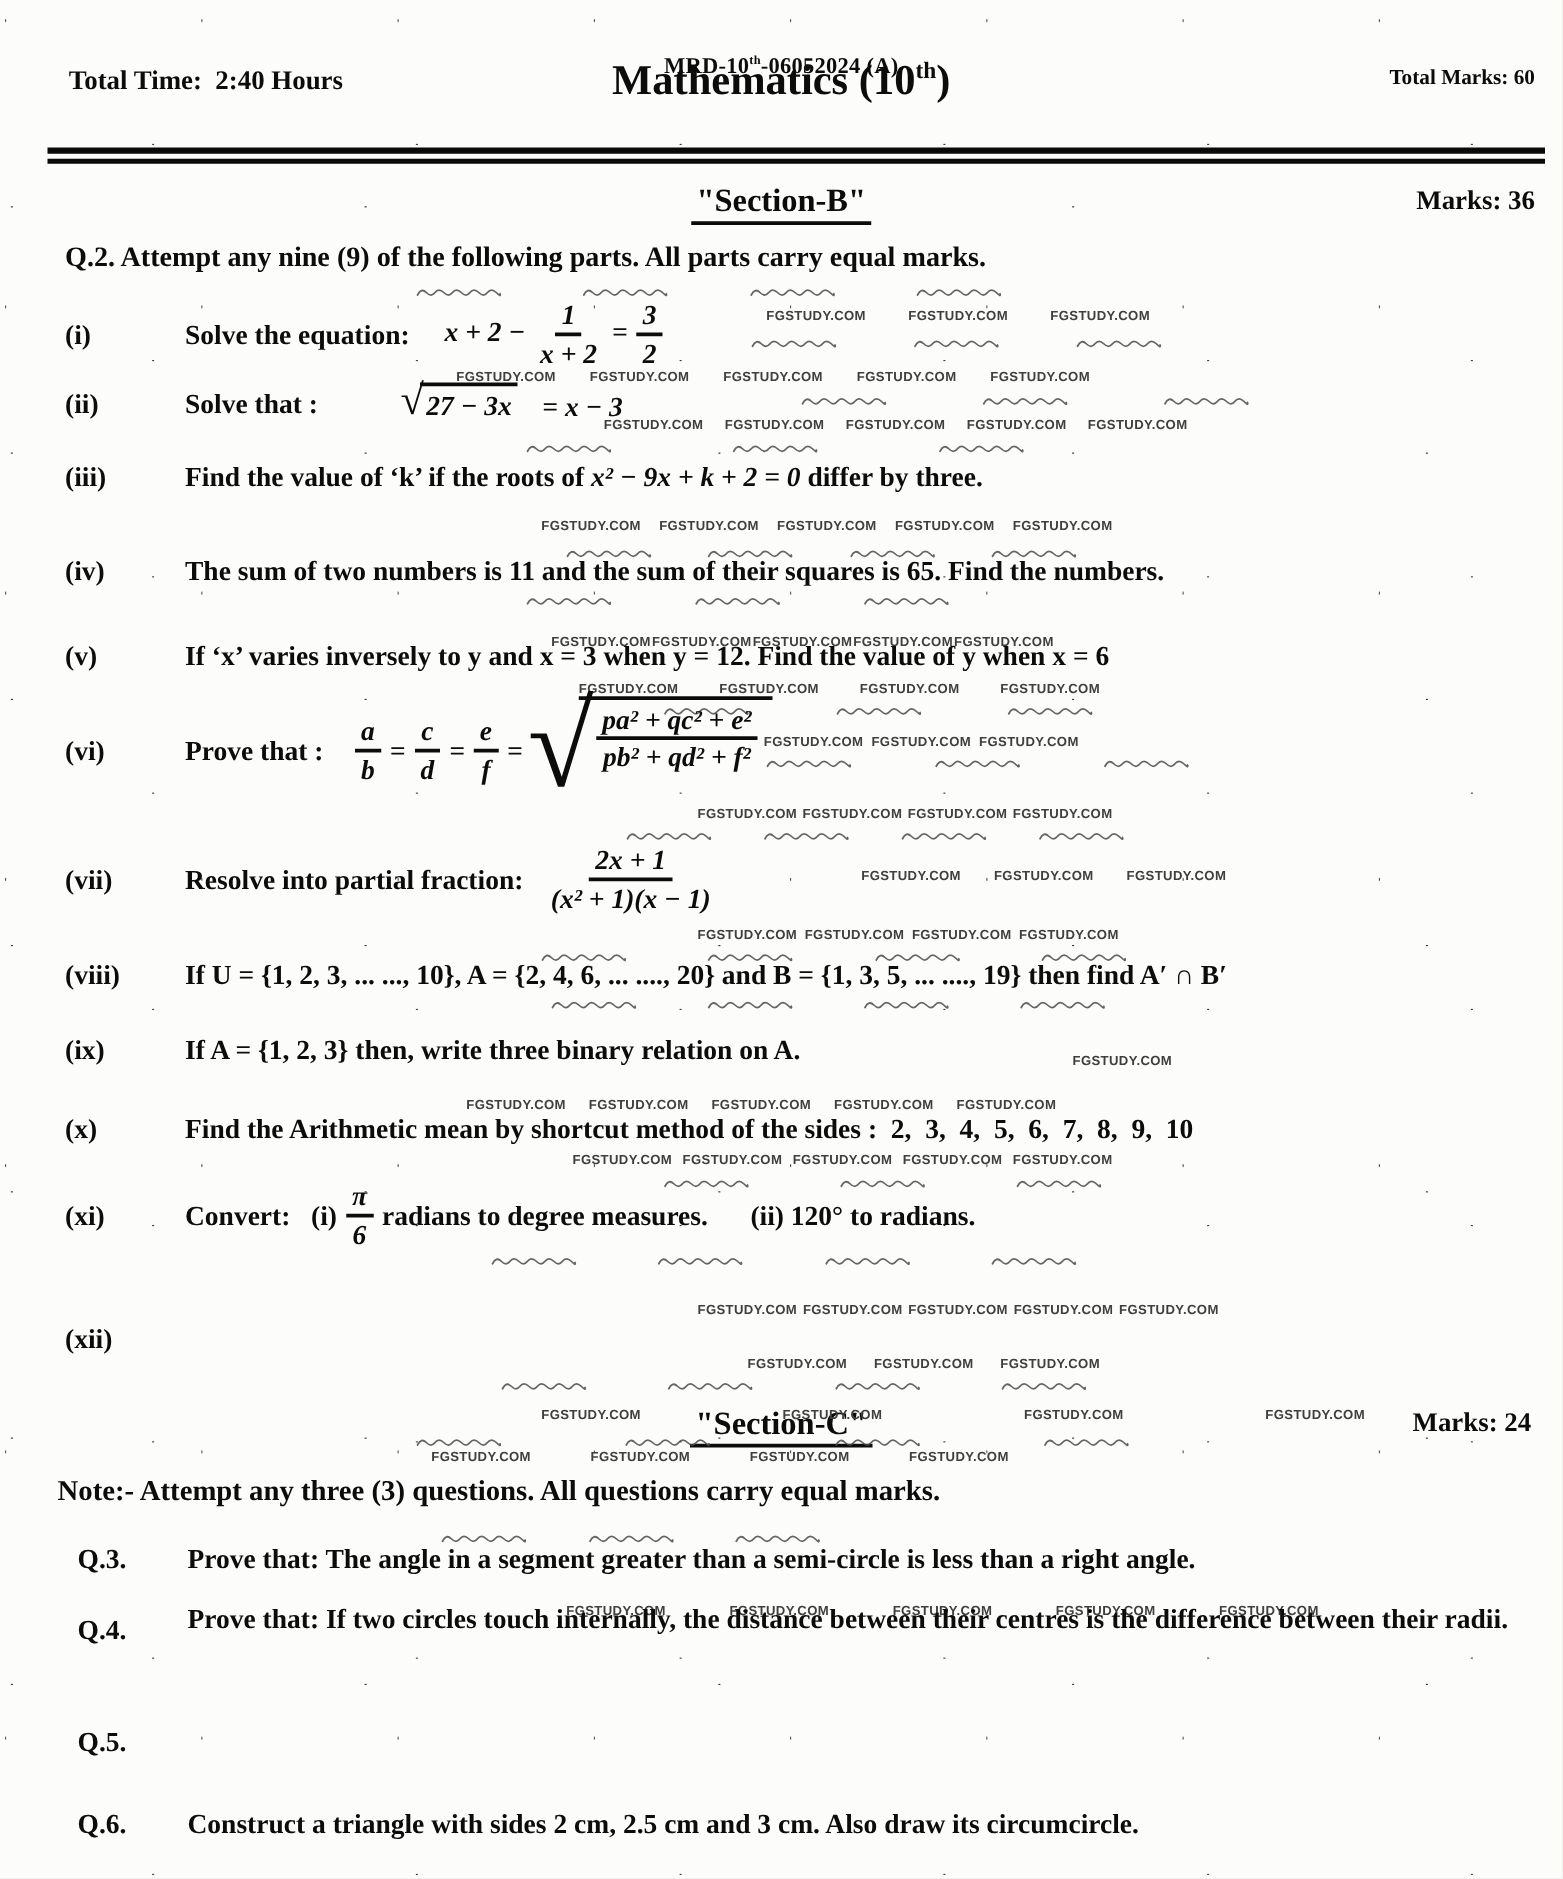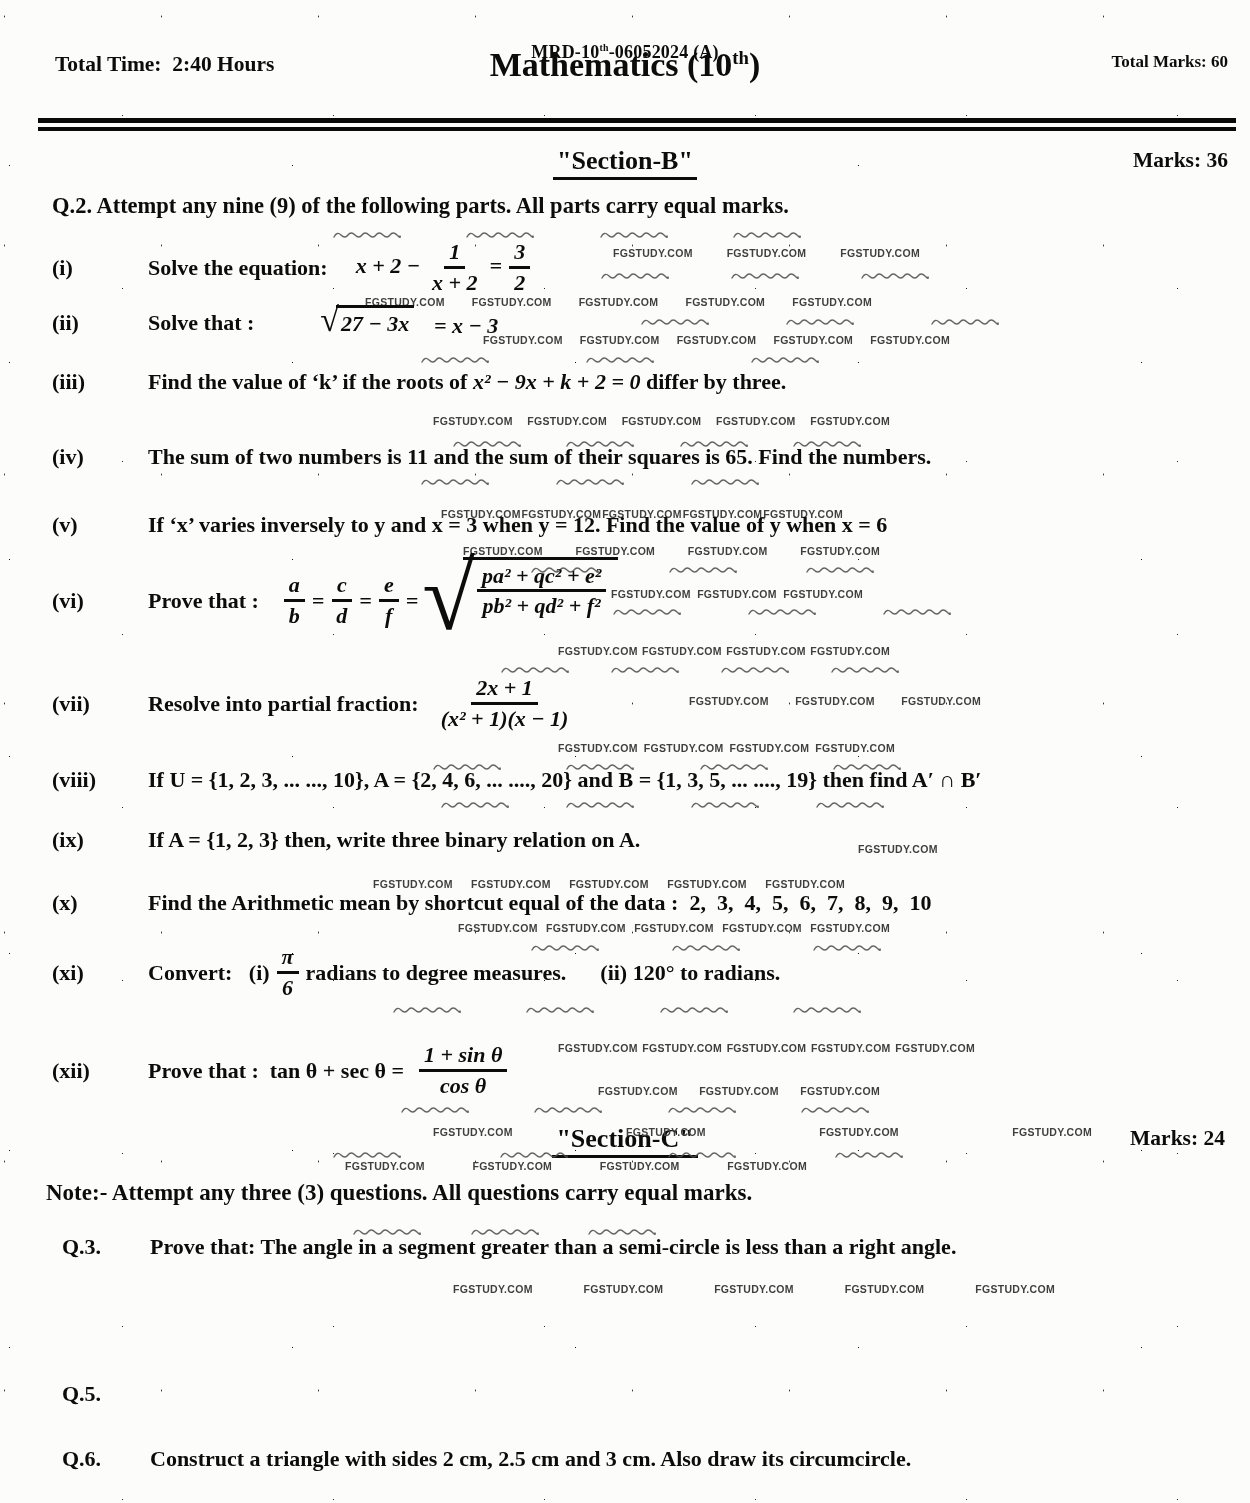--- a/index.html
+++ b/index.html
@@ -499,58 +499,55 @@
     <span class="qc block">If U = {1, 2, 3, ... ..., 10}, A =  {2, 4, 6, ... ...., 20} and B = {1, 3, 5, ... ...., 19} then find A′ ∩ B′</span>
   </div>
 
   <div class="item" style="top:826px">
     <span class="ql">(ix)</span>
     <span class="qc block">If A = {1, 2, 3} then, write three binary relation on A.</span>
   </div>
 
   <div class="item" style="top:889px">
     <span class="ql">(x)</span>
-    <span class="qc block"><span>Find the Arithmetic mean by shortcut equal of the data :</span><span class="pre">  </span><span class="pre">2,  3,  4,  5,  6,  7,  8,  9,  10</span></span>
+    <span class="qc block"><span>Find the Arithmetic mean by shortcut method of the sides :</span><span class="pre">  </span><span class="pre">2,  3,  4,  5,  6,  7,  8,  9,  10</span></span>
   </div>
 
   <div class="item" style="top:940px;height:66px">
     <span class="ql">(xi)</span>
     <span class="qc">
       <span class="pre">Convert:   (i)</span>
       <span class="math"><span class="frac">
             <span class="fn">π</span>
             <span class="fd">6</span>
           </span></span>
       <span>radians to degree measures.</span>
       <span style="margin-left:34px">(ii) 120° to radians.</span>
     </span>
   </div>
 
   <div class="item" style="top:1033px;height:76px">
     <span class="ql">(xii)</span>
-    <span class="qc">
-      <span class="pre">Prove that :  tan θ + sec θ =</span>
-      <span class="math" style="margin-left:8px"><span class="frac">
-            <span class="fn">1 + sin θ</span>
-            <span class="fd">cos θ</span>
-          </span></span>
-    </span>
   </div>
 
   <div class="abs centerline sec-c-wrap sec-title-wrap">
     <span class="sec-title">"Section-C"</span>
   </div>
   <div class="abs marks-c">Marks: 24</div>
   <div class="abs note-heading">Note:- Attempt any three (3) questions. All questions carry equal marks.</div>
 
   <div class="item" style="top:1233px;left:62px">
     <span class="ql" style="flex-basis:88px">Q.3.</span>
     <span class="qc block">Prove that: The angle in a segment greater than a semi-circle is less than a right angle.</span>
   </div>
 
+  <div class="item" style="top:1281px;left:62px;align-items:flex-start">
+    <span class="ql" style="flex-basis:88px;line-height:2.06">Q.4.</span>
+    <span class="qc block justify">Prove that: If two circles touch internally, the distance between their centres is the difference between their radii.</span>
+  </div>
 
   <div class="item" style="top:1381px;left:62px">
     <span class="ql" style="flex-basis:88px">Q.5.</span>
   </div>
 
   <div class="item" style="top:1445px;left:62px">
     <span class="ql" style="flex-basis:88px">Q.6.</span>
     <span class="qc block">Construct a triangle with sides 2 cm, 2.5 cm and 3 cm. Also draw its circumcircle.</span>
   </div>
 

